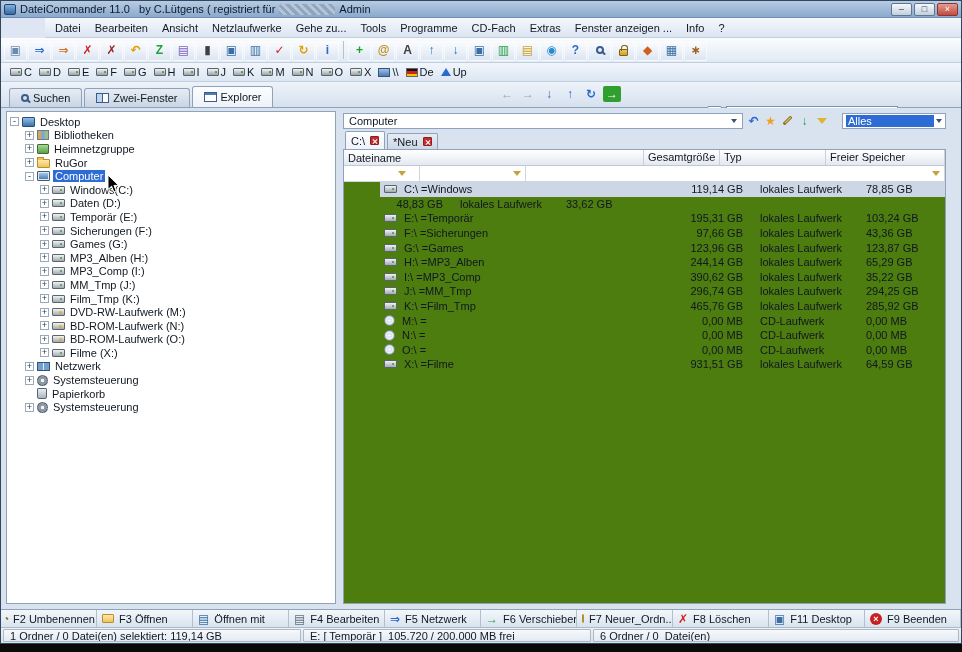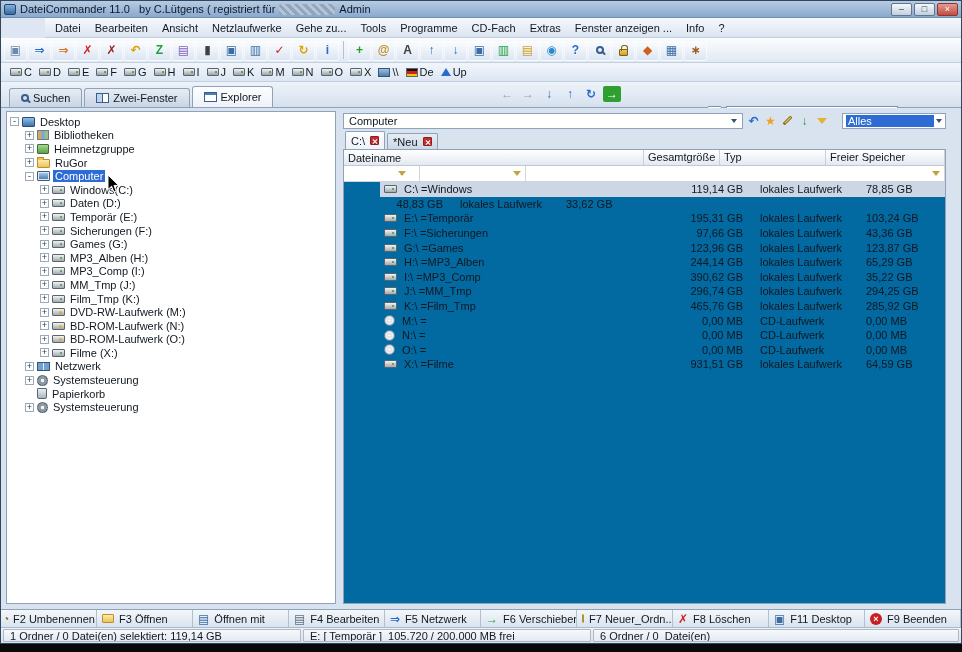--- a/index.html
+++ b/index.html
@@ -149,21 +149,21 @@
   .ftabs { height:19px; flex:none; display:flex; align-items:flex-end; gap:2px; padding-left:2px; }
   .ftab { display:flex; align-items:center; gap:5px; height:16px; padding:0 5px;
     border:1px solid #8ea3ba; border-bottom:none; border-radius:2px 2px 0 0;
     background:linear-gradient(#e6ecf4,#cdd8e5); }
   .ftab.active { background:linear-gradient(#fbfdff,#eef3f9); height:18px; }
   .ftab-close { width:9px; height:9px; background:#c22d2d; border:1px solid #8d1f1f; border-radius:1px; position:relative; }
   .ftab-close::before,.ftab-close::after { content:""; position:absolute; left:1px; top:3.5px;
     width:6px; height:1px; background:#fff; }
   .ftab-close::before { transform:rotate(45deg); }
   .ftab-close::after { transform:rotate(-45deg); }
-  .grid { flex:1; border:1px solid #8ea3ba; background:#0369a1; display:flex; flex-direction:column; overflow:hidden; }
+  .grid { flex:1; border:1px solid #8ea3ba; background:#4d7c0f; display:flex; flex-direction:column; overflow:hidden; }
   .ghead { flex:none; display:flex; height:16px; background:linear-gradient(#ffffff,#e3e9f1);
     border-bottom:1px solid #c0c8d4; }
   .gh-cell { padding:1px 4px; border-right:1px solid #c8d0da; white-space:nowrap; overflow:hidden; }
   .gfilter { flex:none; display:flex; height:16px; border-bottom:1px solid #cfd6de; }
   .gf-cell { border-right:1px solid #cfd6de; display:flex; align-items:center; padding:0 4px; background:#fff; }
   .gf-text { flex:1; color:#9aa2aa; font-size:10px; white-space:nowrap; overflow:hidden; }
   .grows { flex:1; overflow:hidden;padding-left:36px; }
   .grow { display:flex; align-items:center; height:14.6px; }
   .grow.sel { background:#ccd6e4; }
   .gc { padding:0 4px; white-space:nowrap; overflow:hidden; }

